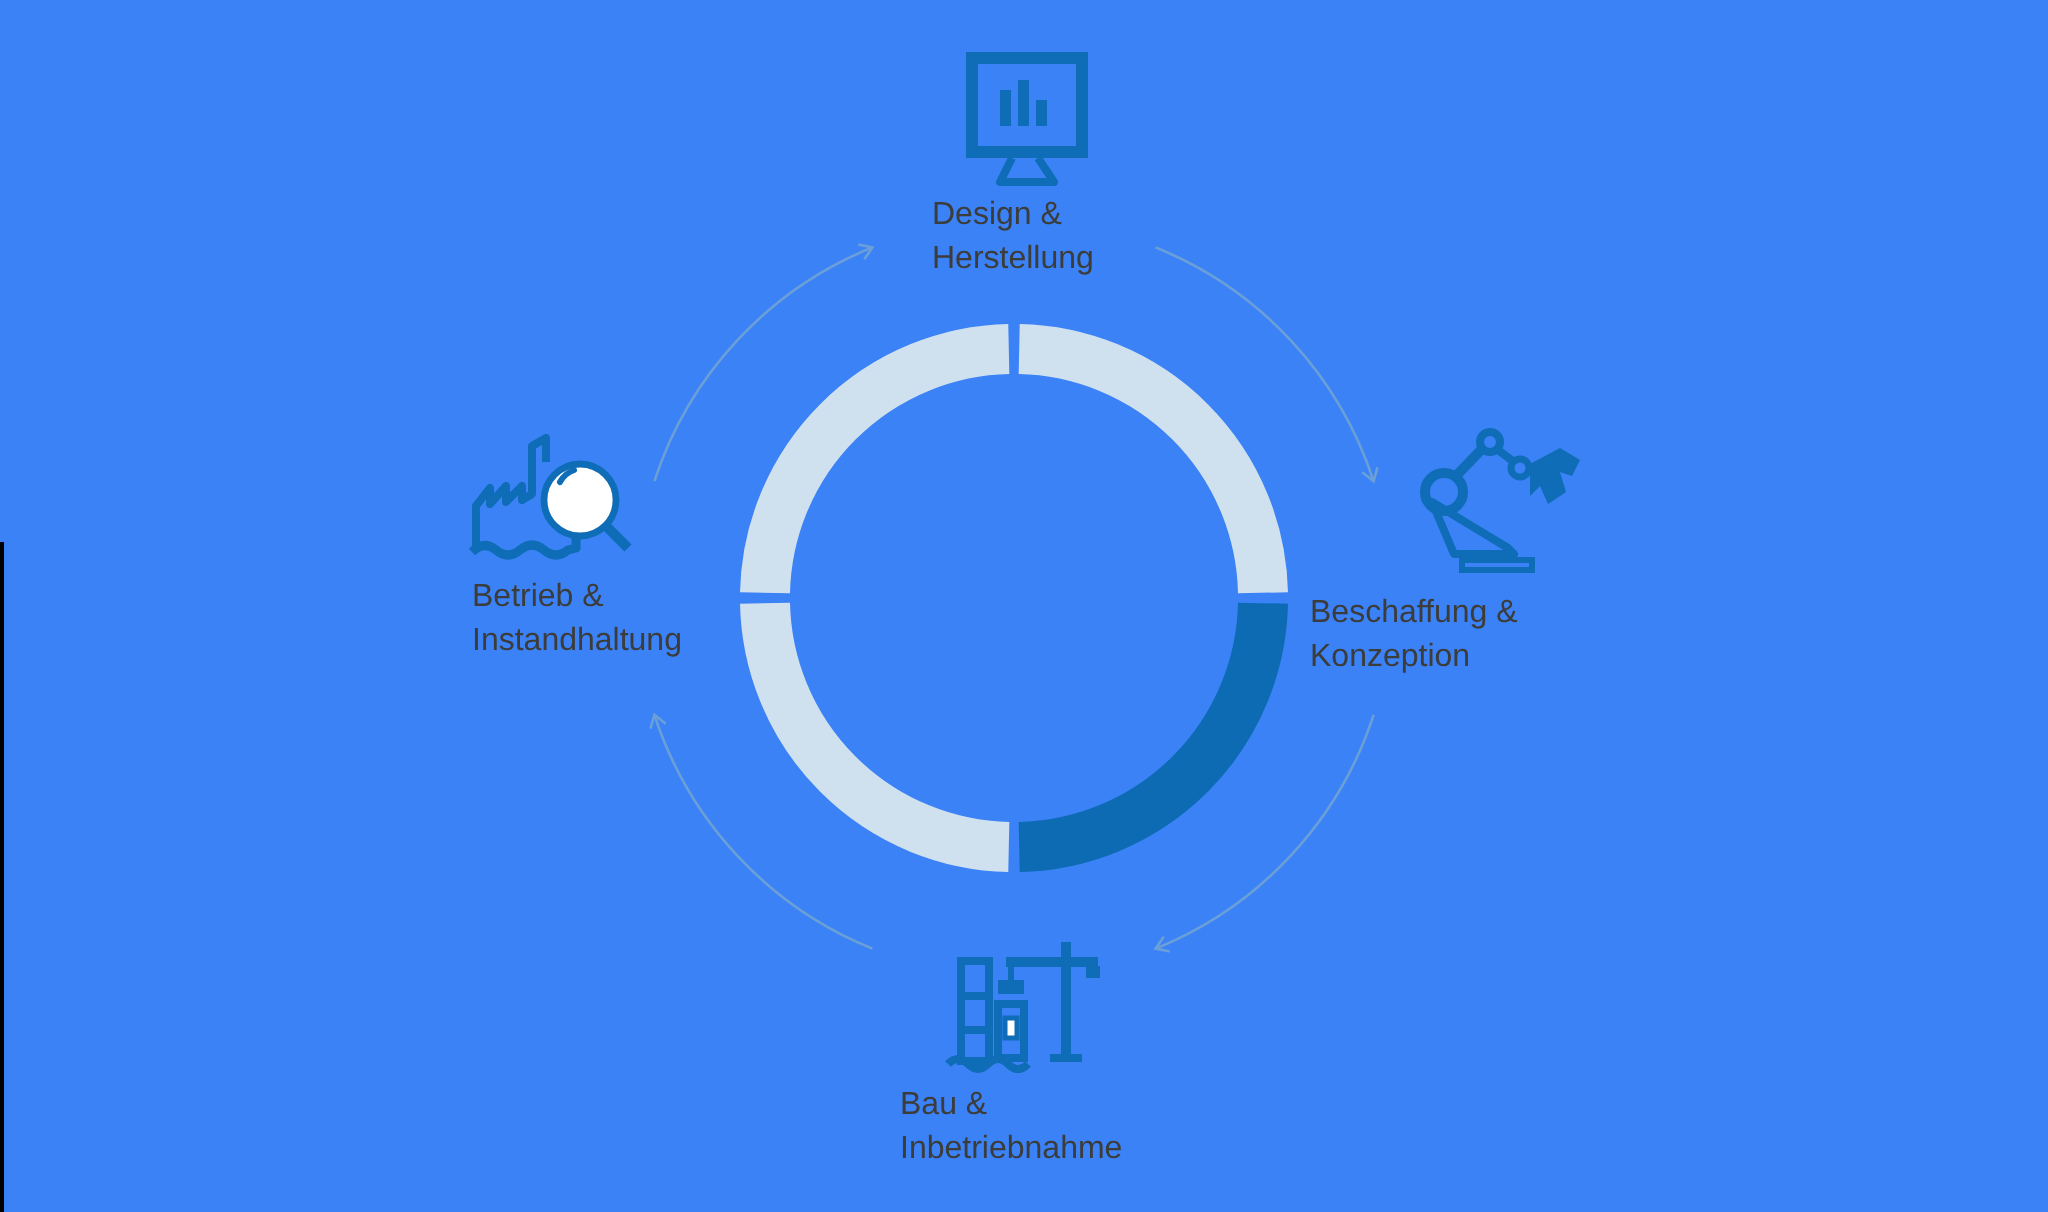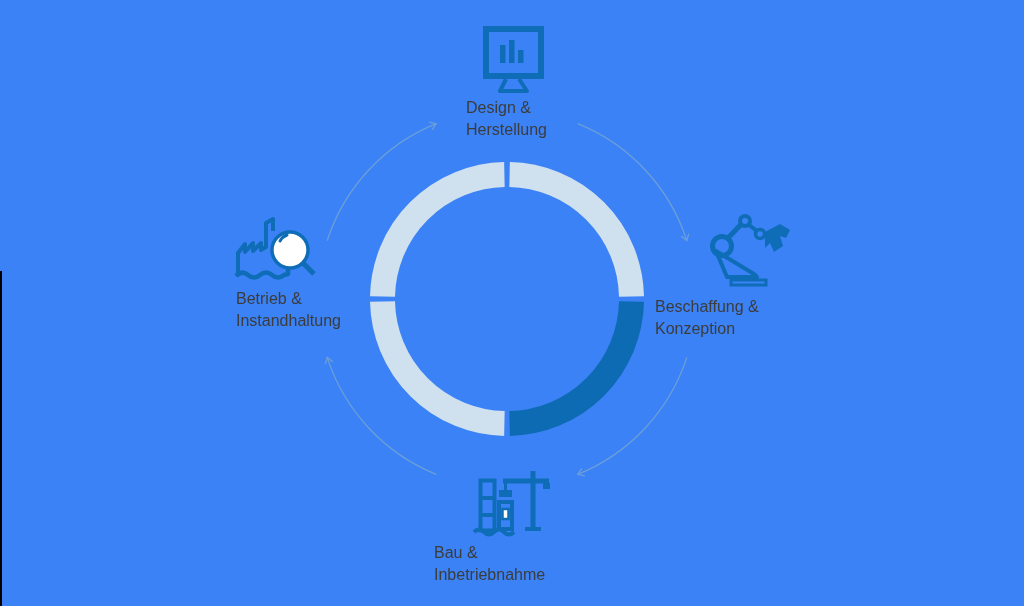--- a/index.html
+++ b/index.html
@@ -124,21 +124,21 @@
   </svg>
 
   <div class="label" style="left:466px; top:97px;">
     <span>Design &amp;</span>
     <span>Herstellung</span>
   </div>
   <div class="label" style="left:655px; top:296px;">
     <span>Beschaffung &amp;</span>
     <span>Konzeption</span>
   </div>
-  <div class="label" style="left:434px; top:542px;">
+  <div class="label" style="left:450px; top:542px;">
     <span>Bau &amp;</span>
     <span>Inbetriebnahme</span>
   </div>
   <div class="label" style="left:236px; top:288px;">
     <span>Betrieb &amp;</span>
     <span>Instandhaltung</span>
   </div>
 
 </div>
 

